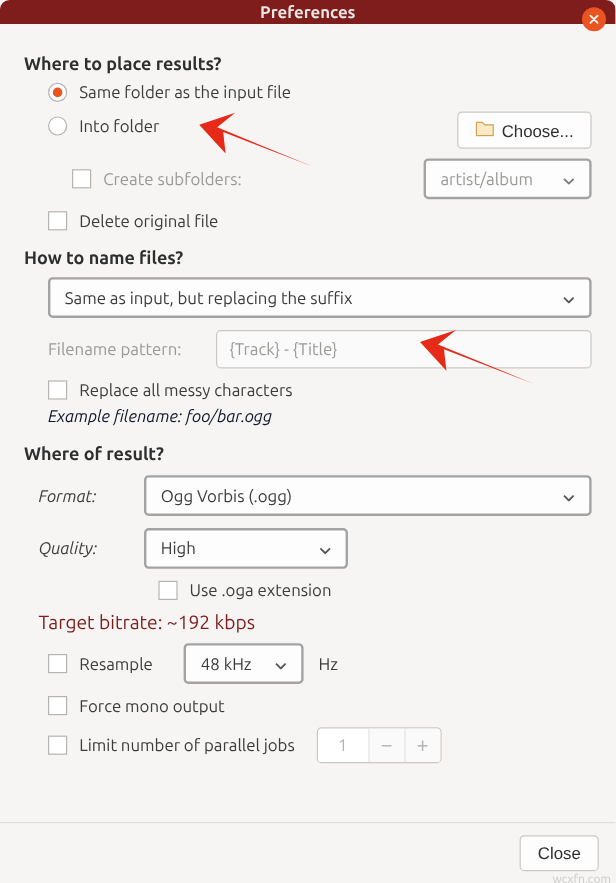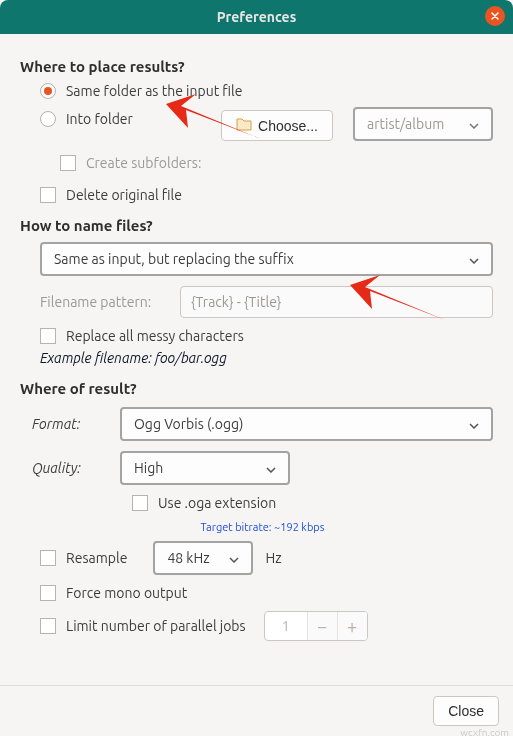--- a/index.html
+++ b/index.html
@@ -6,23 +6,23 @@
     body {
       font-family: Ubuntu, "Segoe UI", sans-serif;
       font-size: 14px;
       color: #3c3c3c;
       background: #f6f5f4;
       width: 513px;
       height: 736px;
       position: relative;
     }
     .titlebar {
-      background: #0f766e;
+      background: #7f1d1d;
       color: #e8e6e3;
-      height: 34px;
+      height: 20px;
       display: flex;
       align-items: center;
       justify-content: center;
       position: relative;
       border-radius: 8px 8px 0 0;
     }
     .titlebar-title { font-weight: 600; font-size: 14px; }
     .window-controls {
       position: absolute;
       right: 8px;
@@ -76,22 +76,22 @@
       font-size: 14px;
       color: #2e2e2e;
       display: inline-flex;
       align-items: center;
       gap: 6px;
       cursor: pointer;
     }
     .right-col {
       margin-left: auto;
       display: flex;
-      flex-direction: row;
-      gap: 20px;
+      flex-direction: column;
+      gap: 8px;
       align-items: flex-end;
     }
     .combo {
       border: 2px solid #a3a3a3;
       background: #fdfdfd;
       border-radius: 4px;
       padding: 7px 12px;
       font-size: 14px;
       display: flex;
       align-items: center;
@@ -110,21 +110,21 @@
       font-size: 14px;
       color: #9b9996;
       flex: 1;
     }
     .text-input.disabled { background: #fafafa; color:#9b9996; }
     .label-left {
       width: 140px;
       color: #9b9996;
     }
     .example { font-style: italic; color: #0f172a; margin-top:4px; }
-    .small-note { font-size: 11px; color: #1d4ed8; margin: 10px 0 8px; text-align: center; }
+    .small-note { font-size: 16px; color: #7f1d1d; margin: 10px 0 8px; }
     .spinner {
       display: inline-flex;
       border: 1px solid #cdc7c2;
       border-radius: 4px;
       overflow: hidden;
       background:#fff;
     }
     .spinner .spin-val {
       width: 42px;
       text-align: center;

